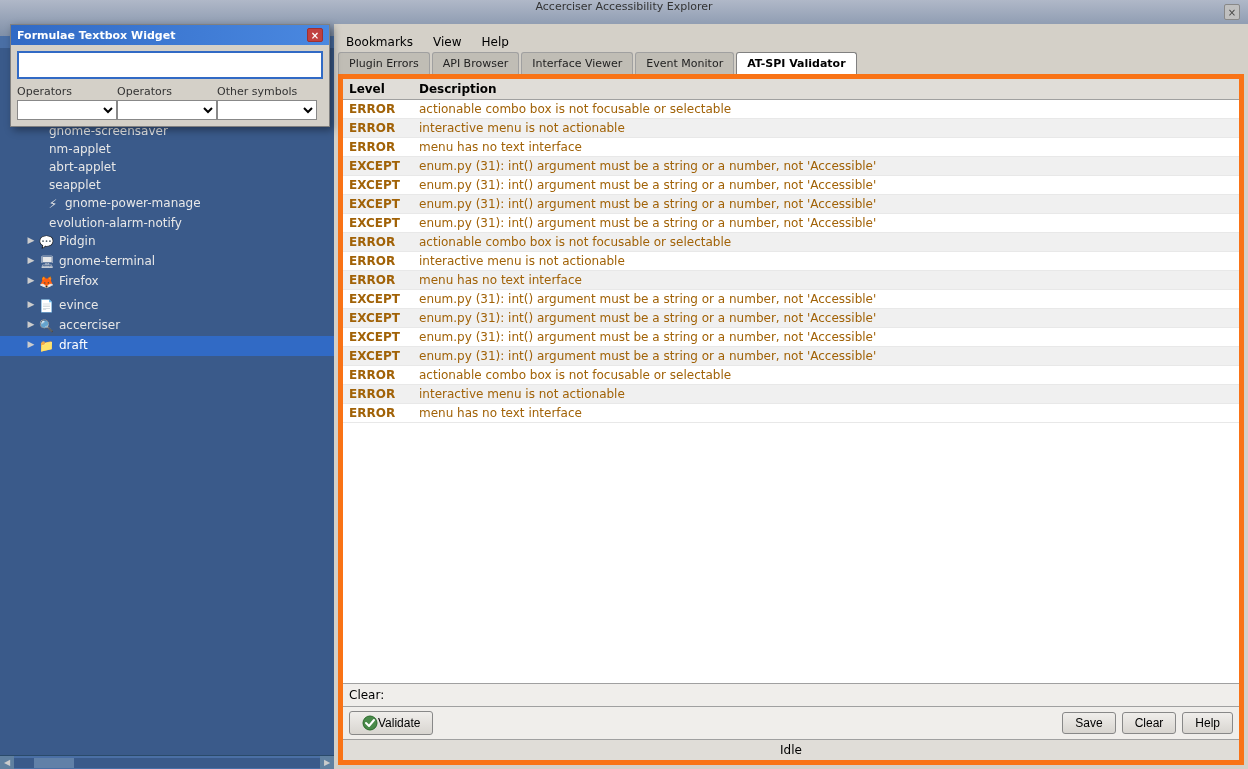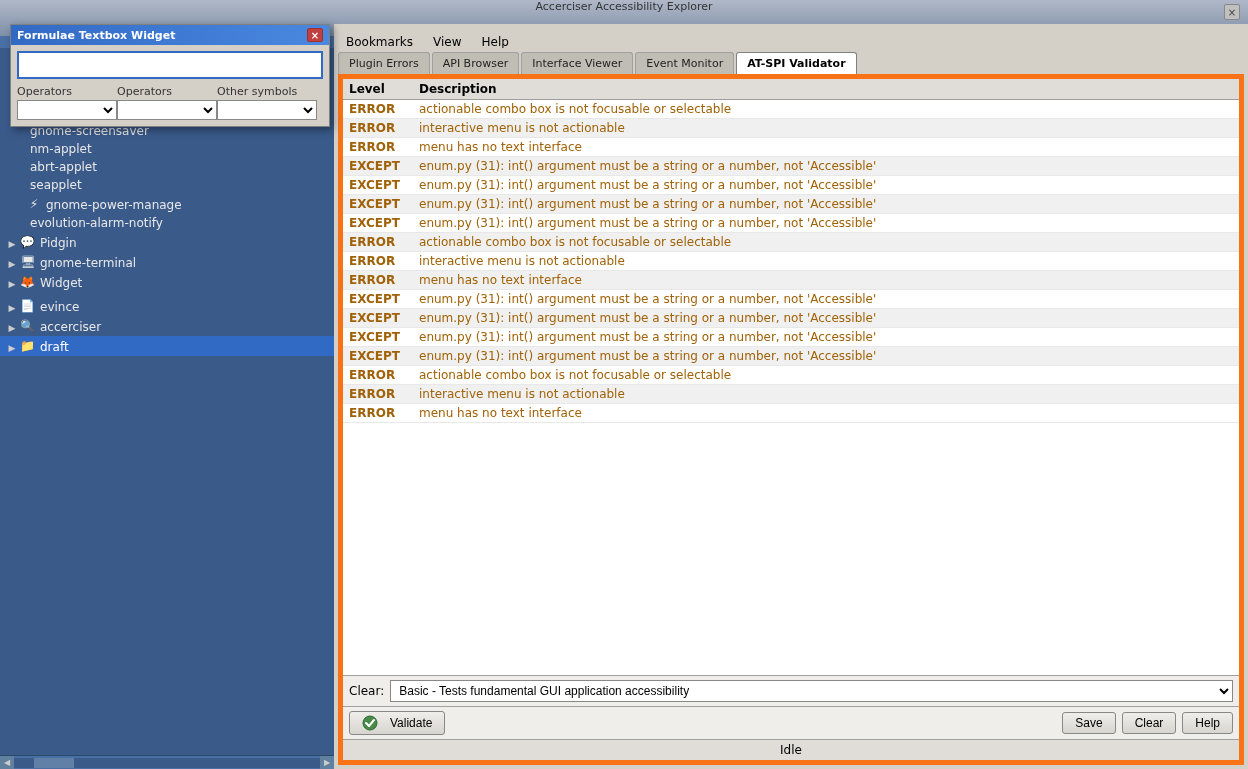--- a/index.html
+++ b/index.html
@@ -179,21 +179,21 @@
       font-size: 12px;
       border: 1px solid #888;
       background: linear-gradient(to bottom, #f0eeeb, #d8d5d0);
       cursor: pointer;
       border-radius: 3px;
       color: #000;
     }
     .btn-validate {
       display: flex;
       align-items: center;
-      gap: 12px;
+      gap: 0;
     }
     .validate-icon {
       width: 16px;
       height: 16px;
     }
     .spacer { flex: 1; }
 
     
     .status-bar {
       padding: 3px 6px;
@@ -219,22 +219,22 @@
       flex-direction: column;
     }
     .tree-area {
       flex: 1;
       overflow-y: auto;
       overflow-x: hidden;
       padding: 2px 0;
     }
     .tree-item {
       display: flex;
-      align-items: flex-end;
-      padding: 2px 4px 2px 6px;
+      align-items: flex-start;
+      padding: 2px 4px 2px 25px;
       cursor: pointer;
       color: #e8e8e8;
       font-size: 12px;
       white-space: nowrap;
     }
     .tree-item.selected {
       background: #316ac5;
       color: white;
     }
     .tree-expand {
@@ -433,21 +433,21 @@
         <span class="tree-label">Pidgin</span>
       </div>
       <div class="tree-item">
         <span class="tree-expand">▶</span>
         <span class="tree-icon">🖥</span>
         <span class="tree-label">gnome-terminal</span>
       </div>
       <div class="tree-item">
         <span class="tree-expand">▶</span>
         <span class="tree-icon">🦊</span>
-        <span class="tree-label">Widget</span>
+        <span class="tree-label">Firefox</span>
       </div>
       <div class="tree-item">
         <span style="width:20px;display:inline-block;"></span>
         <span style="width:4px;display:inline-block;"></span>
         <span class="tree-label"><unknown></unknown></span>
       </div>
       <div class="tree-item">
         <span class="tree-expand">▶</span>
         <span class="tree-icon">📄</span>
         <span class="tree-label">evince</span>
@@ -560,21 +560,20 @@
             <tr>
               <td class="level-error">ERROR</td>
               <td>menu has no text interface</td>
             </tr>
           </tbody>
       </table>
     </div>
 
     <div class="schema-row">
       <span class="schema-label">Clear:</span>
-      <select class="schema-select" id="schema-select"><option>Basic - Tests fundamental GUI application accessibility</option><option>Full - Tests all AT-SPI interfaces</option><option>Custom</option></select>
     </div>
 
     <div class="bottom-buttons">
       <button class="btn btn-validate">
         <svg class="validate-icon" viewBox="0 0 16 16">
           <circle cx="8" cy="8" r="7" fill="#4a8a4a" stroke="#2a6a2a" stroke-width="1"></circle>
           <polyline points="4,8 7,11 12,5" stroke="white" stroke-width="2" fill="none" stroke-linecap="round" stroke-linejoin="round"></polyline>
         </svg>
         <span>Validate</span>
       </button>

